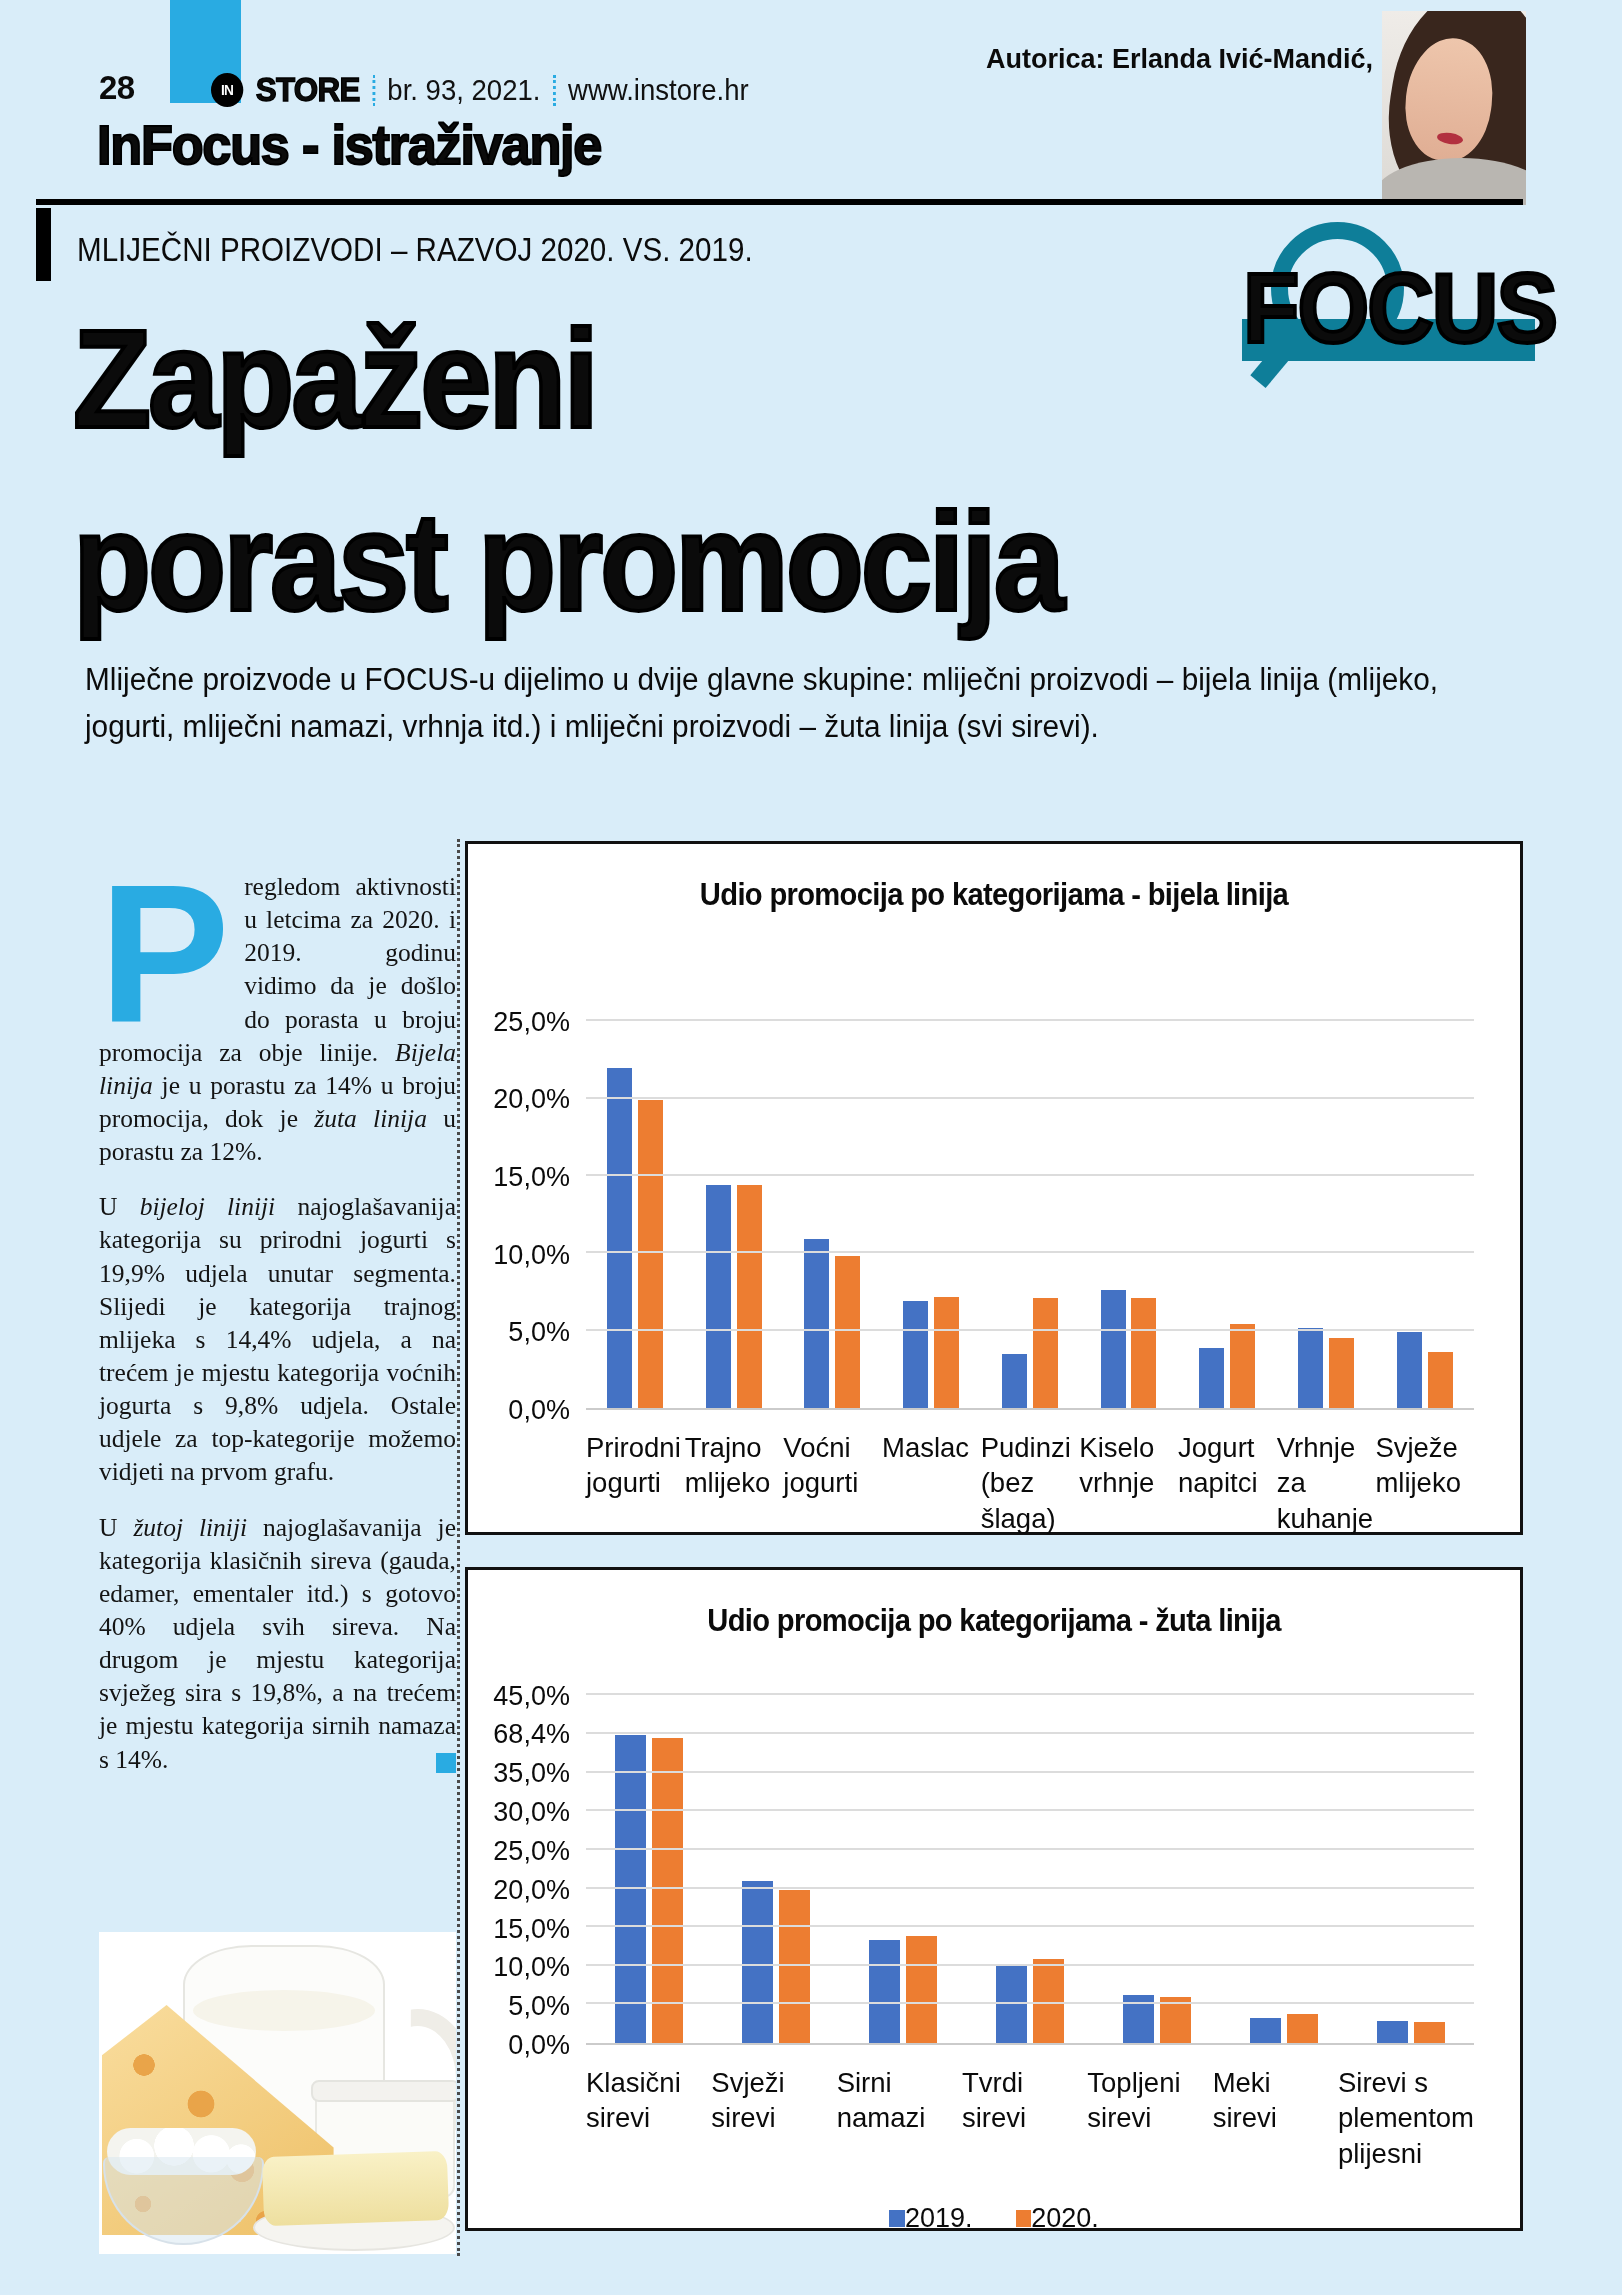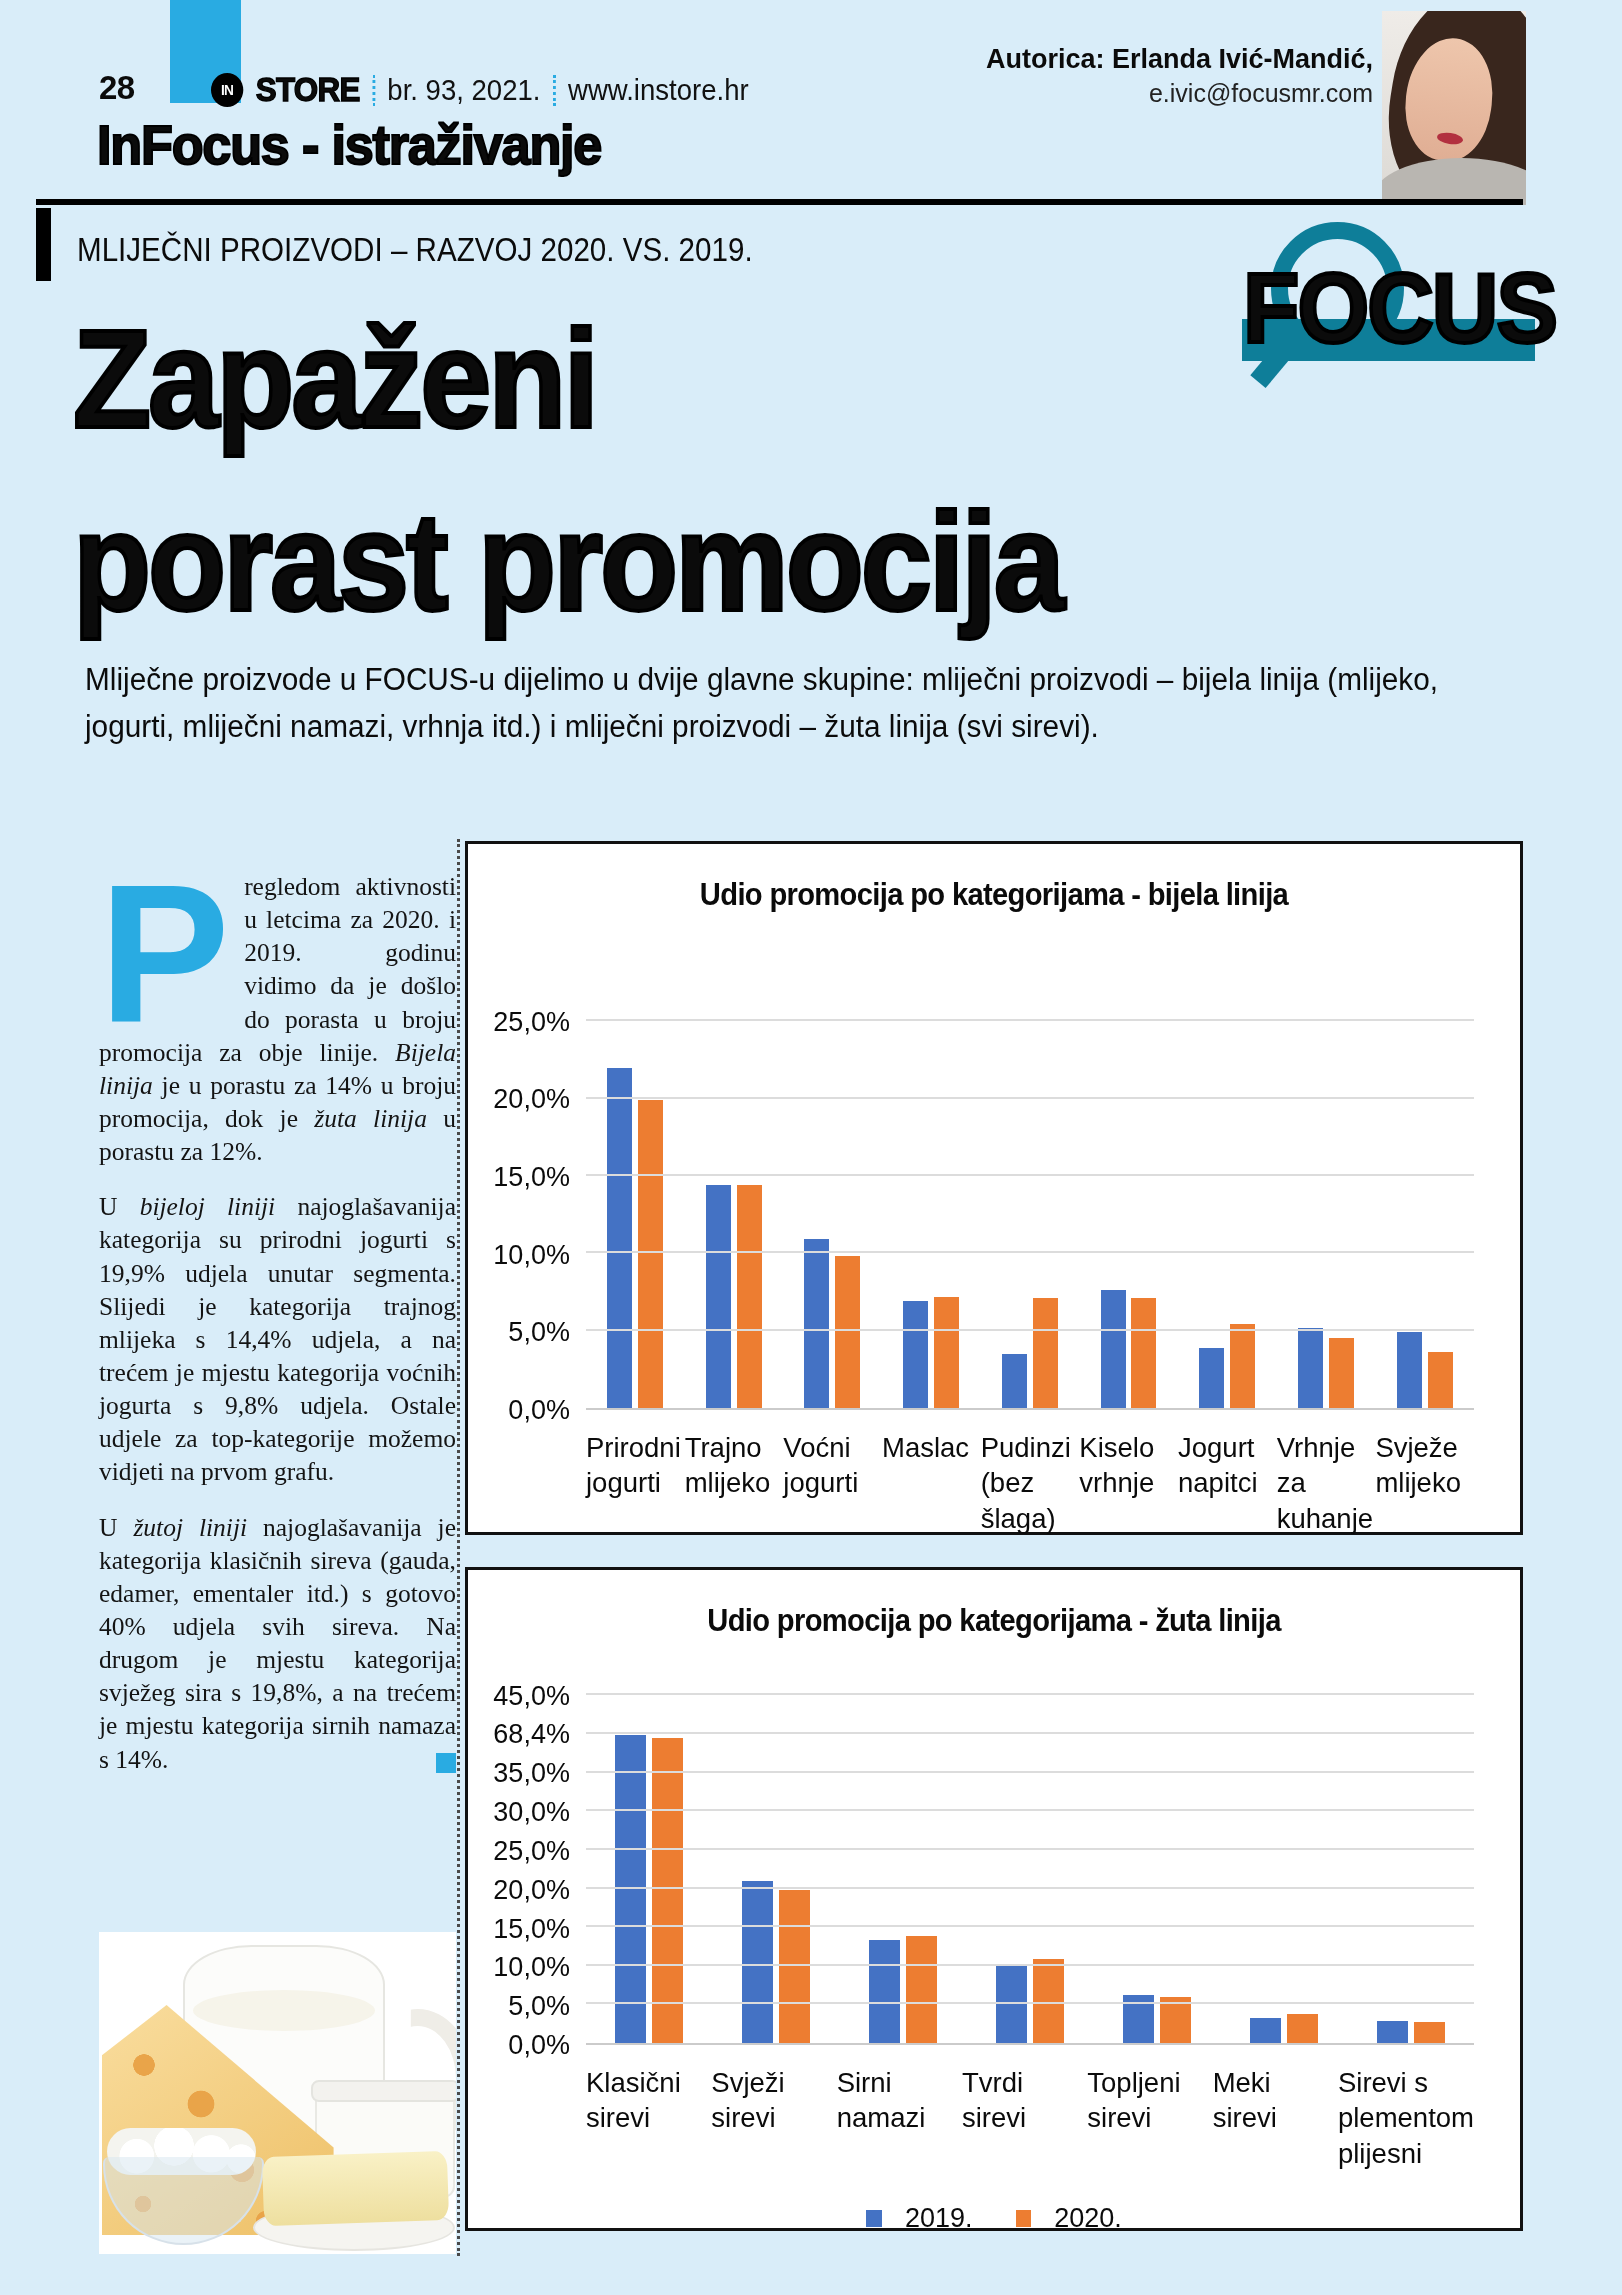--- a/index.html
+++ b/index.html
@@ -111,21 +111,21 @@
   .ytick{position:absolute;right:15.7px;transform:translateY(50%);font-size:27px;white-space:nowrap;}
   .plot{position:relative;flex:1;border-bottom:2.6px solid #cbcbcb;}
   .gridline{position:absolute;left:0;right:0;height:2px;background:#DCDCDC;}
   .groups{position:absolute;left:0;right:0;top:0;bottom:0;display:flex;}
   .group{flex:1;display:flex;justify-content:center;align-items:flex-end;gap:5.9px;height:100%;}
   #chart0 .bar{width:25px;} #chart1 .bar{width:31px;}
   .xlabels{display:flex;margin:19.6px 46px 0 118px;}
   .xlabel{flex:1;text-align:left;font-size:27.5px;line-height:1.3;white-space:pre-line;}
   .legend{display:flex;justify-content:center;align-items:center;gap:43px;}
   #chart0 .legend{margin-top:27.5px;} #chart1 .legend{margin-top:31px;}
-  .legend-item{display:flex;align-items:center;gap:23px;font-size:27px;}
+  .legend-item{display:flex;align-items:center;gap:0;font-size:27px;}
   .swatch{width:15.7px;height:17px;display:inline-block;}
 </style>
 </head>
 <body>
 
 <div class="page">
 
   <div class="pagenum">28</div>
   <div class="blue-stripe"></div>
   <div class="masthead">
@@ -135,21 +135,20 @@
     <span class="store">STORE</span>
     <span class="dotsep"></span>
     <span class="issue">br. 93, 2021.</span>
     <span class="dotsep"></span>
     <span class="site">www.instore.hr</span>
   </div>
   <h1 class="section-title">InFocus - istraživanje</h1>
 
   <div class="author">
     <div class="author-name">Autorica: Erlanda Ivić-Mandić,</div>
-    <div class="author-email">e.ivic@focusmr.com</div>
   </div>
   <div class="portrait">
     <div class="hair"></div>
     <div class="face"></div>
     <div class="lips"></div>
     <div class="shirt"></div>
   </div>
 
   <div class="header-rule"></div>
   <div class="kicker-bar"></div>

